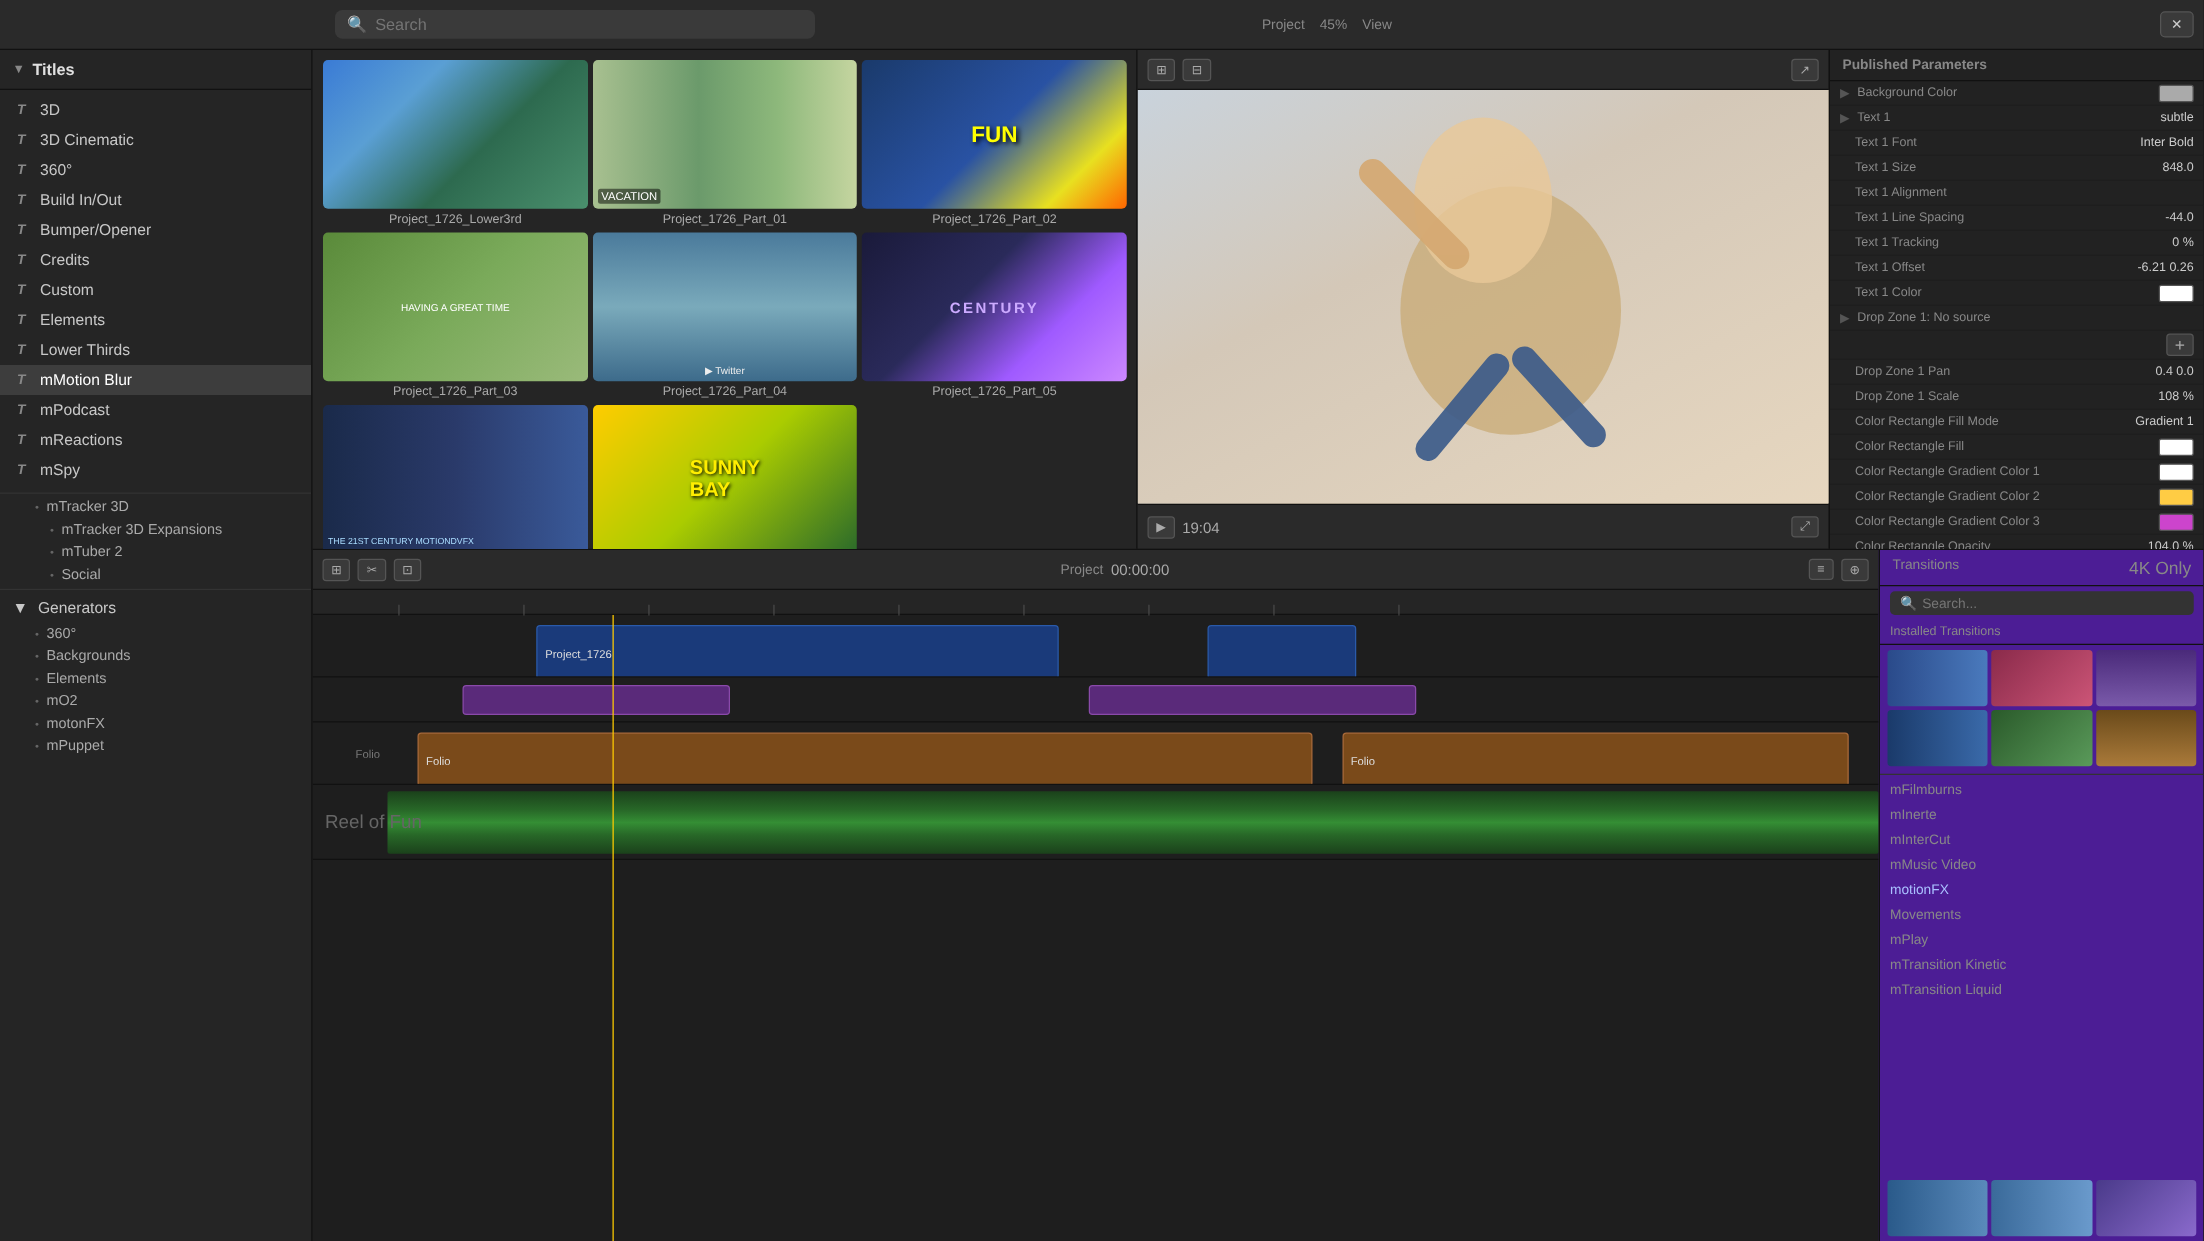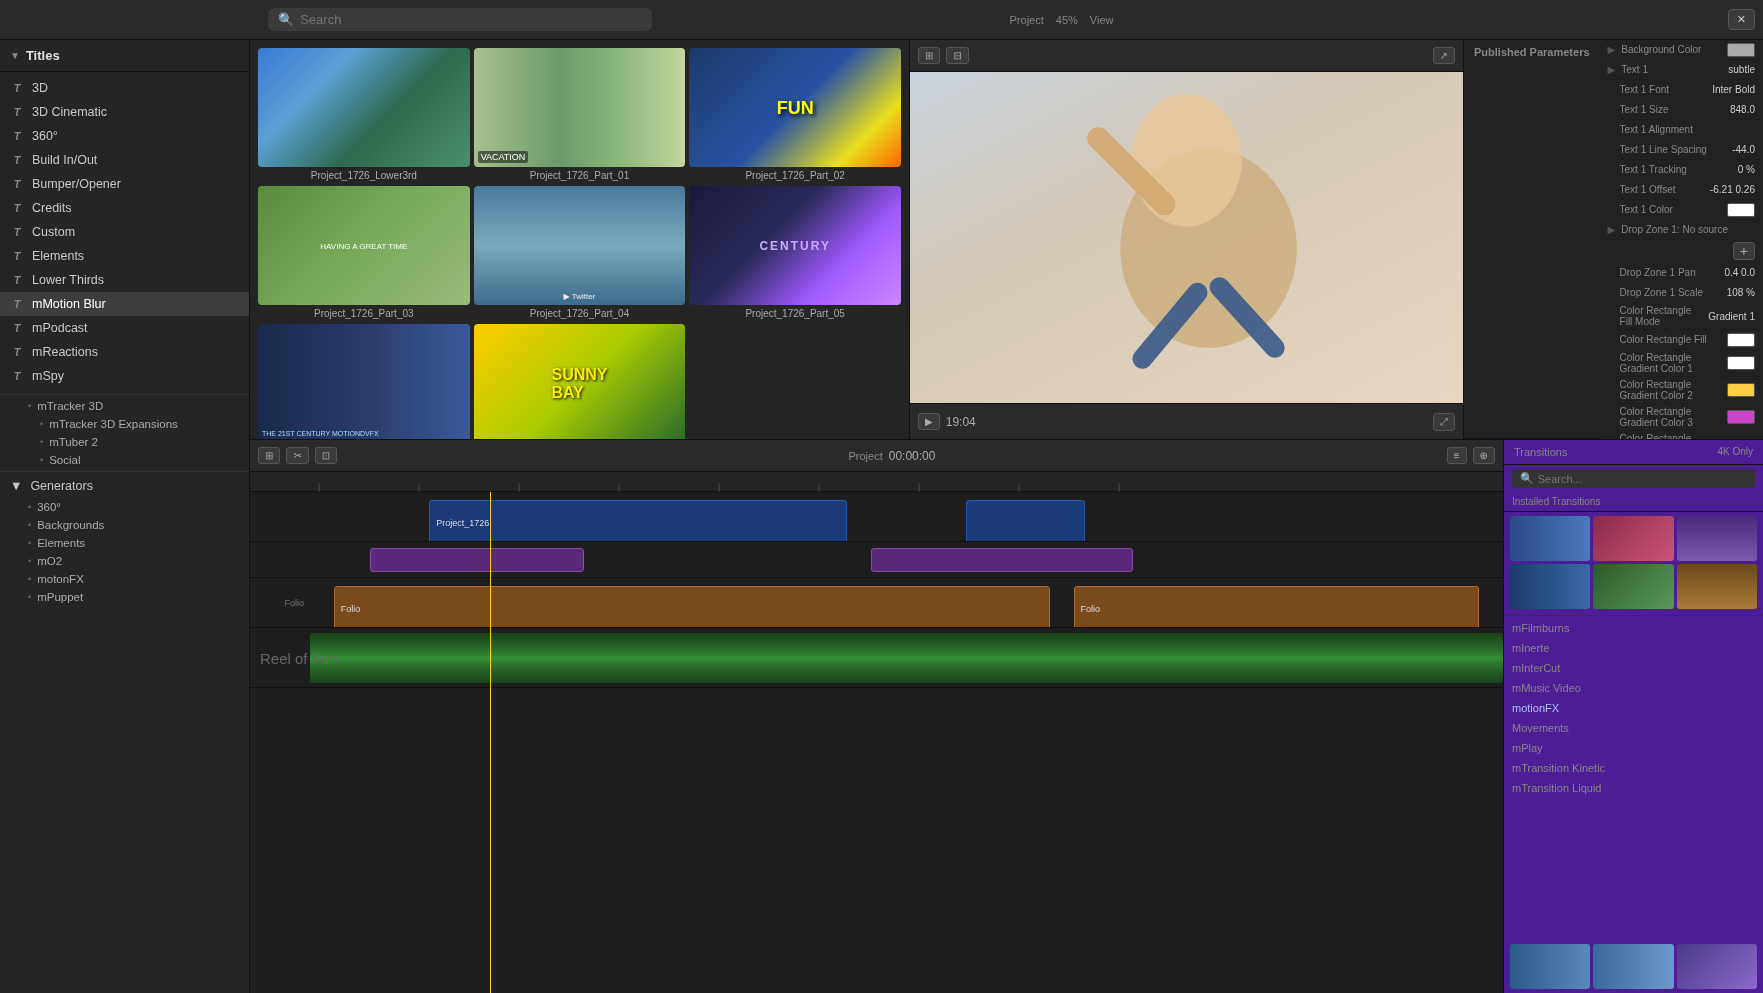--- a/index.html
+++ b/index.html
@@ -259,20 +259,21 @@
       color: #aaa;
       font-variant-numeric: tabular-nums;
     }
 
     
     .params-panel {
       width: 300px;
       background: #222;
       border-left: 1px solid #111;
       display: flex;
+      flex-direction: column;
       overflow: hidden;
       flex-shrink: 0;
     }
     .params-header {
       padding: 6px 10px;
       font-size: 11px;
       color: #888;
       border-bottom: 1px solid #111;
       font-weight: 600;
     }
@@ -879,21 +880,21 @@
           <div class="audio-track">
             <div class="audio-waveform"></div>
             <div style="position:absolute;left:10px;top:50%;transform:translateY(-50%);font-size:15px;color:#666;">Reel of Fun</div>
           </div>
         </div>
       </div>
 
       <div class="transitions-panel">
         <div class="transitions-header">
           <span>Transitions</span>
-          <span style="font-size:10px;">4K Only</span>
+          <span style="font-size:14px;">4K Only</span>
         </div>
         <div class="transitions-search">
           <span style="color:#666;font-size:11px;">🔍</span>
           <input type="text" placeholder="Search..." style="">
         </div>
         <div style="padding:4px 8px;font-size:10px;color:#888;border-bottom:1px solid #111;">Installed Transitions</div>
 
         <div class="transitions-grid">
           <div class="trans-item trans-thumb-1"></div>
           <div class="trans-item trans-thumb-2"></div>

